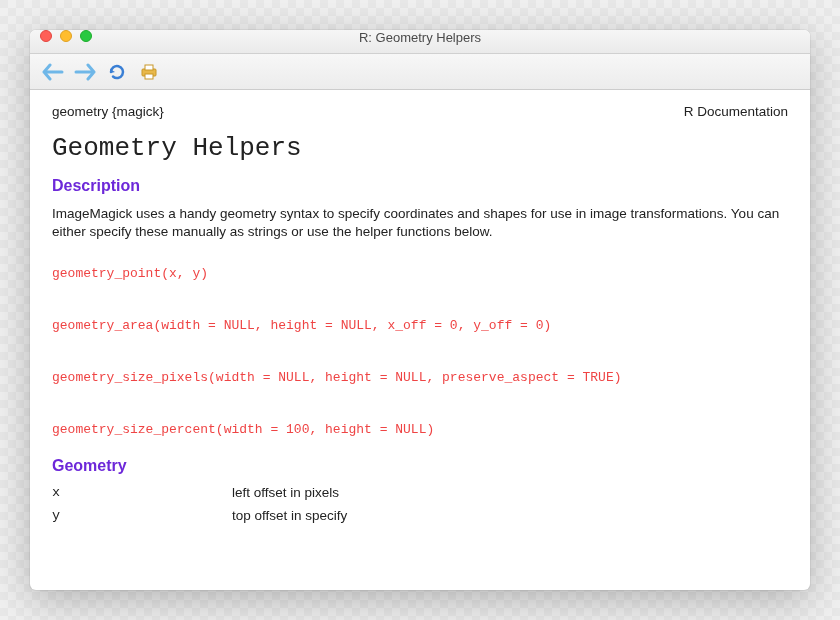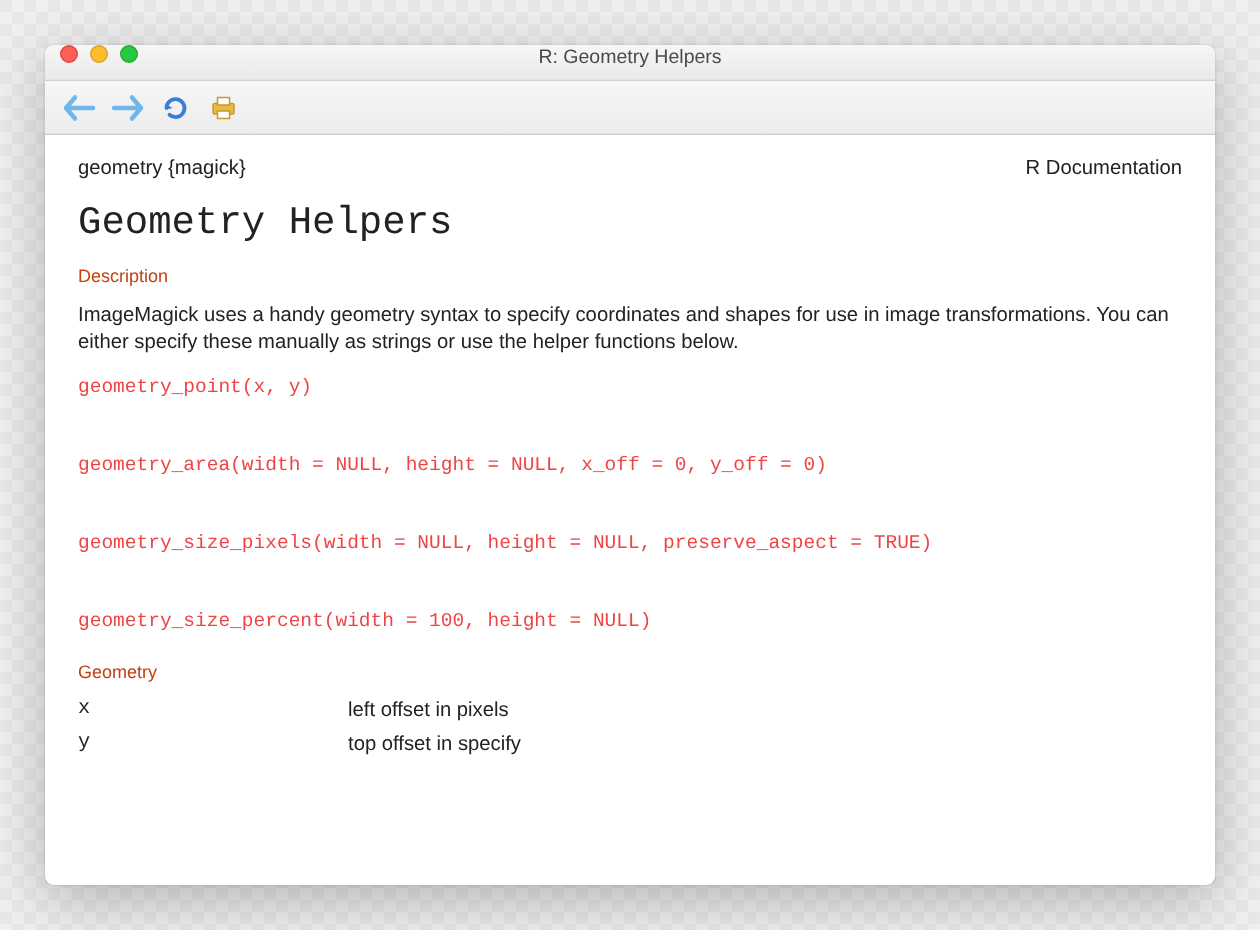--- a/index.html
+++ b/index.html
@@ -79,26 +79,26 @@
       margin-bottom: 14px;
     }
     h1 {
       font-size: 26px;
       font-weight: 500;
       color: #222;
       margin-bottom: 14px;
       font-family: Liberation Mono, monospace;
     }
     h2 {
-      font-size: 12px;
-      font-weight: 400;
-      color: #c2410c;
+      font-size: 16px;
+      font-weight: 700;
+      color: #6d28d9;
       margin: 14px 0 10px 0;
     }
-    .desc { line-height: 1.35; margin-bottom: 8px; }
+    .desc { line-height: 1.35; margin-bottom: 20px; }
     pre.codeblock {
       font-family: "Courier New", Courier, monospace;
       font-size: 13px;
       line-height: 2.0;
       white-space: pre;
       color: #ef4444;
       margin: 6px 0 6px 0;
     }
     .args-row {
       display: flex;

